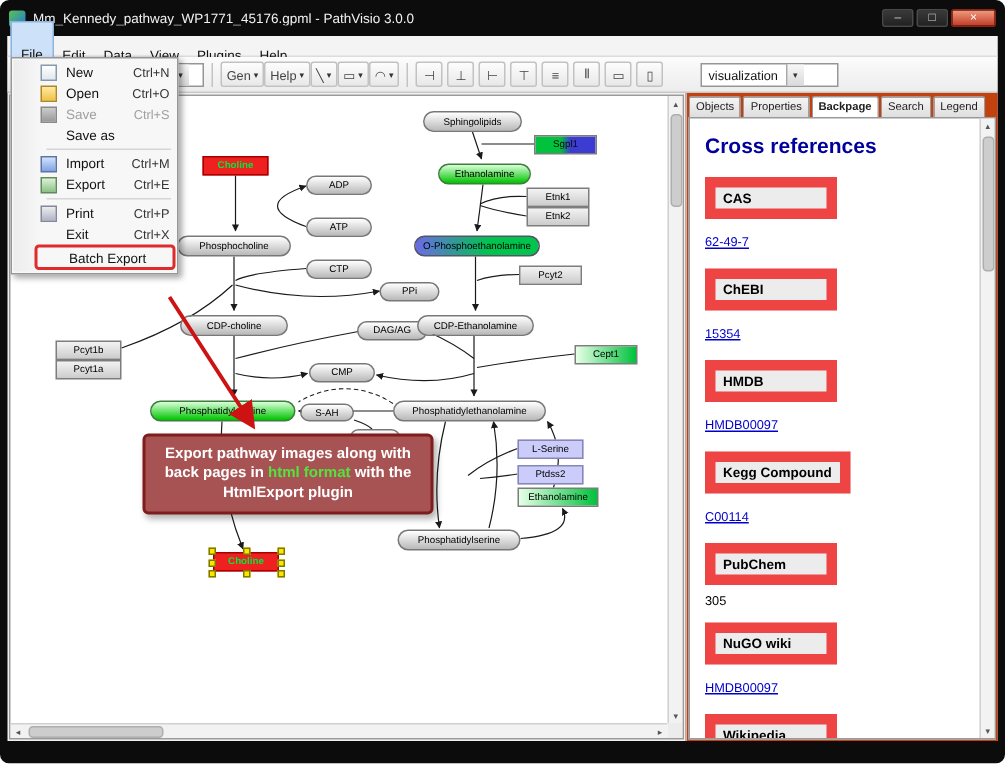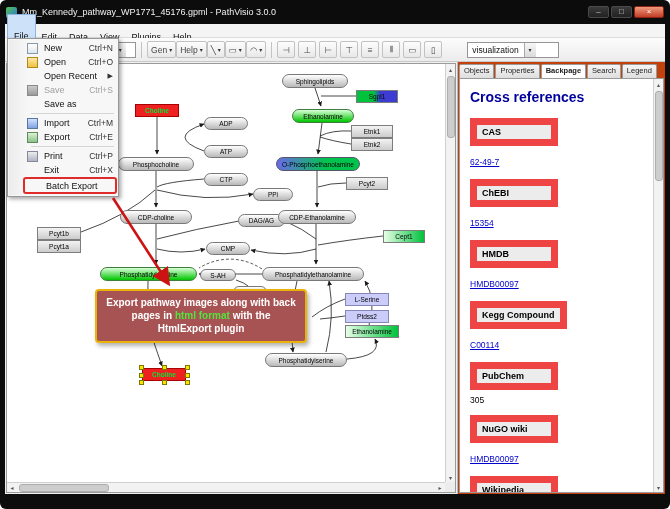--- a/index.html
+++ b/index.html
@@ -90,21 +90,21 @@
   .icon-import { background:linear-gradient(#d2e2ff,#7fa3e2); border:1px solid #5a75a0; }
   .icon-export { background:linear-gradient(#ddf2d5,#8bc286); border:1px solid #5f8a60; }
   .icon-print { background:linear-gradient(#ededed,#aeb4c4); border:1px solid #84889a; }
   .icon-none { background:transparent; border:none; }
   .fm-label { flex:1; position:relative; }
   .fm-short { margin-left:6px; font-size:8.5px; color:#333; position:relative; }
   .fm-arrow { font-size:7px; color:#333; margin-left:4px; position:relative; }
   .fm-sep { height:1px; background:#d6d6d6; margin:2px 3px 2px 22px; }
 
   
-  .annotation { position:absolute; left:95px; top:289px; width:212px; background:#a85353; border:2px solid #eab308; border-radius:4px; padding:5px 7px; z-index:25;
+  .annotation { position:absolute; left:95px; top:289px; width:194px; background:#a85353; border:2px solid #7f1d1d; border-radius:4px; padding:5px 7px; z-index:25;
     color:#ffffff; font-size:10px; font-weight:bold; text-align:center; line-height:1.32; box-shadow:2px 3px 4px rgba(0,0,0,0.3); }
   .annotation .hl { color:#52e43c; }
   .overlay-svg { position:absolute; left:0; top:0; width:670px; height:509px; pointer-events:none; z-index:40; }
 </style>
 </head>
 <body>
 
 <div class="window">
 
   <div class="titlebar">
@@ -323,26 +323,20 @@
       <div class="fm-item">
         <span class="fm-icon icon-new-document"></span>
         <span class="fm-label">New</span>
         <span class="fm-short">Ctrl+N</span>
       </div>
       <div class="fm-item">
         <span class="fm-icon icon-open-folder"></span>
         <span class="fm-label">Open</span>
         <span class="fm-short">Ctrl+O</span>
       </div>
-      <div class="fm-item">
-        <span class="fm-icon icon-none"></span>
-        <span class="fm-label">Open Recent</span>
-        <span class="fm-short"></span>
-        <span class="fm-arrow">▶</span>
-      </div>
       <div class="fm-item disabled">
         <span class="fm-icon icon-save"></span>
         <span class="fm-label">Save</span>
         <span class="fm-short">Ctrl+S</span>
       </div>
       <div class="fm-item">
         <span class="fm-icon icon-none"></span>
         <span class="fm-label">Save as</span>
         <span class="fm-short"></span>
       </div>

